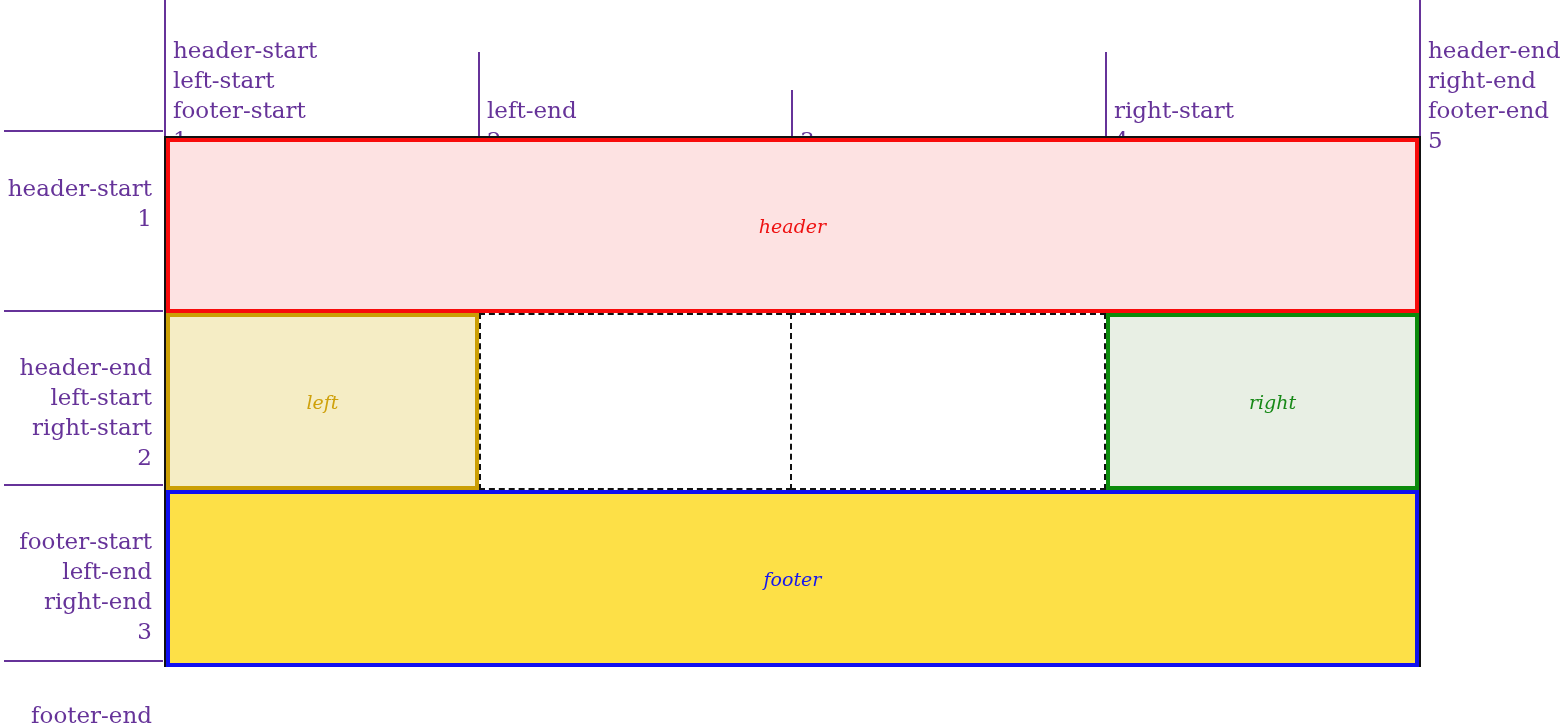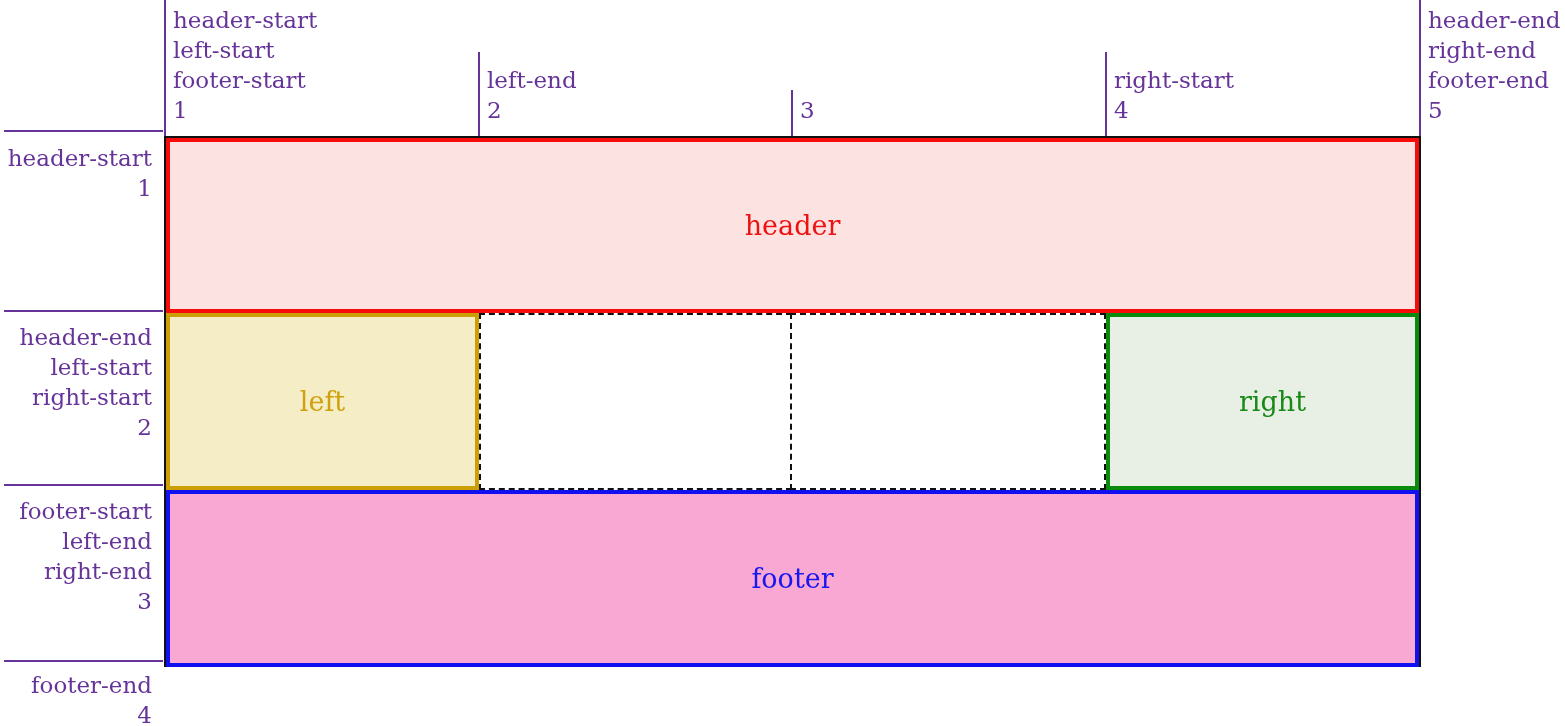--- a/index.html
+++ b/index.html
@@ -4,36 +4,36 @@
 <style>
   html,body{margin:0;padding:0;background:#fff;}
   #stage{
     position:relative;width:1565px;height:726px;overflow:hidden;
     background:#ffffff;font-family:"DejaVu Serif","Liberation Serif",serif;
   }
   
   .tick-v{position:absolute;width:2px;background:#663399;}
   .tick-h{position:absolute;height:2px;background:#663399;}
   
-  .line-labels{position:absolute;color:#663399;font-size:23px;line-height:30px;white-space:nowrap;}
+  .line-labels{position:absolute;color:#663399;font-size:23px;line-height:30px;white-space:nowrap;margin-top:30px;}
   .line-labels.right-align{text-align:right;}
   
   .grid-frame{position:absolute;left:164px;top:136px;width:1253px;height:527px;
     border:2px solid #111111;background:transparent;}
   
   .area{position:absolute;box-sizing:border-box;display:flex;align-items:center;justify-content:center;
-    font-size:27px;}
+    font-size:19px;font-style:italic;}
   .area-header{left:166px;top:138px;width:1253px;height:175px;
     background:#fde2e2;border:4px solid #f80b0b;color:#ee1111;}
   .area-left{left:166px;top:313px;width:313px;height:177px;
     background:#f5edc5;border:4px solid #cb9f05;color:#cfa10c;}
   .area-right{left:1106px;top:313px;width:313px;height:177px;
     background:#e8efe4;border:4px solid #0b8b0b;color:#178917;padding-left:20px;}
   .area-footer{left:166px;top:490px;width:1253px;height:177px;
-    background:#f9a8d4;border:4px solid #1010f0;color:#1717ee;}
+    background:#fde047;border:4px solid #1010f0;color:#1717ee;}
   
   .empty-cell{position:absolute;box-sizing:border-box;background:#ffffff;
     border:2px dashed #111111;}
   .cell-2{left:479px;top:313px;width:313px;height:177px;}
   .cell-3{left:790px;top:313px;width:316px;height:177px;}
 </style>
 </head>
 <body>
 
 <div id="stage">

